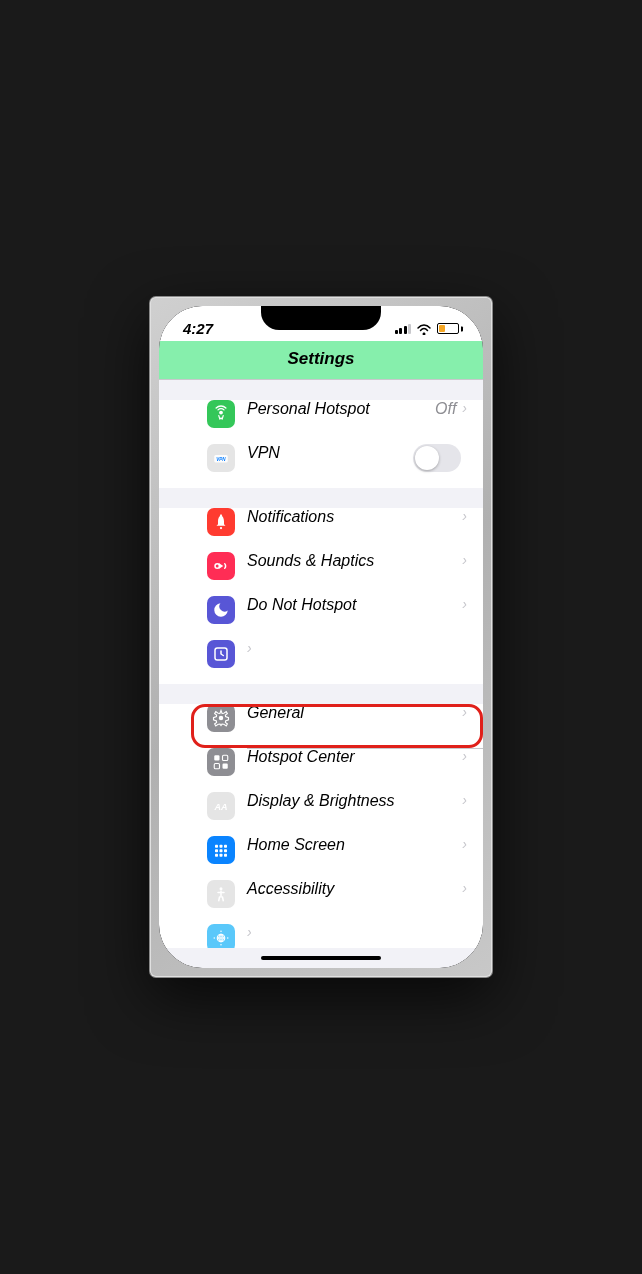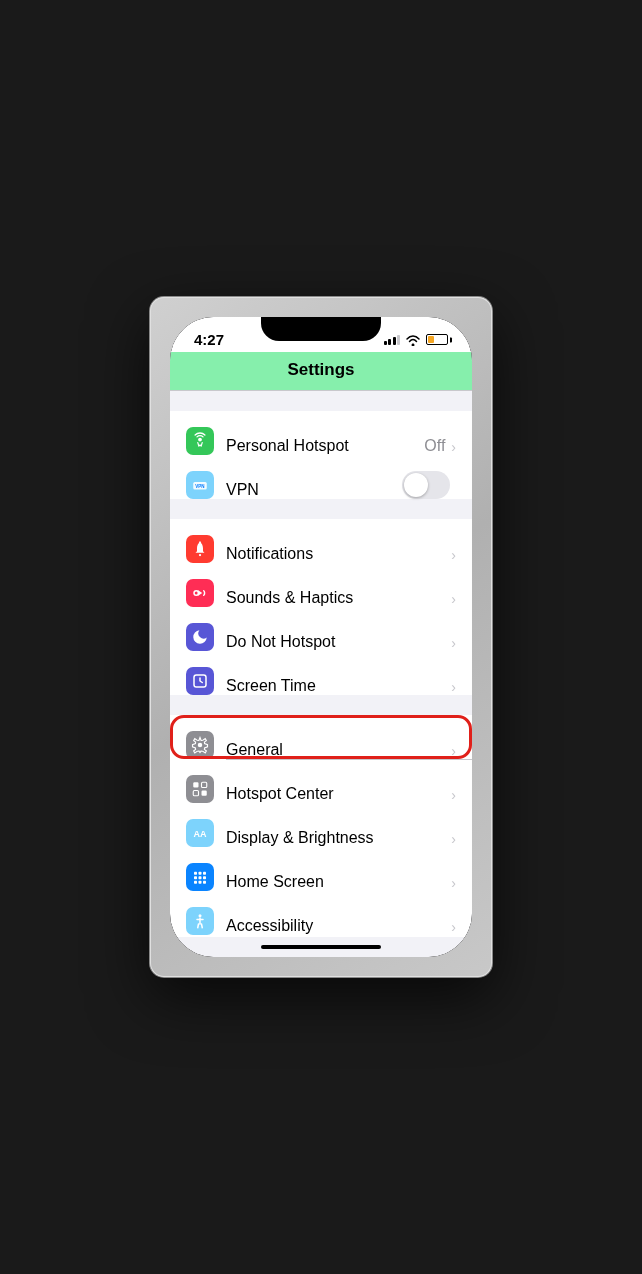--- a/index.html
+++ b/index.html
@@ -10,24 +10,25 @@
       justify-content: center;
       align-items: center;
       min-height: 100vh;
       font-family: -apple-system, 'SF Pro Display', 'Helvetica Neue', sans-serif;
     }
 
     .phone-outer {
       width: 342px;
       height: 680px;
       background: linear-gradient(145deg, #d0d0d0, #b0b0b0, #c8c8c8);
-      border-radius: 14px;
-      padding: 20px;
+      border-radius: 6px;
+      padding: 9px;
       box-shadow: 0 0 0 1px #888, 0 20px 60px rgba(0,0,0,0.7), inset 0 0 0 1px #e0e0e0;
       position: relative;
+      font-style: italic;
     }
 
     .phone-inner {
       width: 100%;
       height: 100%;
       background: #000;
       border-radius: 44px;
       overflow: hidden;
       position: relative;
     }
@@ -156,26 +157,27 @@
       background: #f2f2f7;
     }
 
     
     .settings-list {
       background: #fff;
     }
 
     .settings-row {
       display: flex;
-      align-items: flex-end;
+      align-items: flex-start;
       padding: 0 16px;
       min-height: 44px;
       background: #fff;
       position: relative;
       cursor: pointer;
+      margin-left: 32px;
     }
 
     .settings-row:not(:last-child)::after {
       content: '';
       position: absolute;
       bottom: 0;
       left: 56px;
       right: 0;
       height: 0.5px;
       background: #c8c8cc;
@@ -237,21 +239,21 @@
       background: #fff;
       border-radius: 50%;
       position: absolute;
       top: 2px;
       left: 2px;
       box-shadow: 0 1px 3px rgba(0,0,0,0.3);
     }
 
     
     .bg-green { background: #34c759; }
-    .bg-blue { background: #7dd3fc; }
+    .bg-blue { background: #e5e5e5; }
     .bg-red { background: #ff3b30; }
     .bg-pink { background: #ff2d55; }
     .bg-purple { background: #5856d6; }
     .bg-gray { background: #8e8e93; }
     .bg-cyan { background: #5ac8fa; }
     .bg-darkblue { background: #0a84ff; }
 
     
     .home-indicator {
       height: 20px;
@@ -373,21 +375,20 @@
             <span class="chevron">›</span>
           </div>
 
           <div class="settings-row">
             <div class="row-icon bg-purple">
               <svg viewBox="0 0 24 24" fill="white">
                 <rect x="4" y="4" width="16" height="16" rx="3" fill="none" stroke="white" stroke-width="2"></rect>
                 <path d="M12 8 L12 12 L15 14" stroke="white" stroke-width="2" fill="none" stroke-linecap="round" stroke-linejoin="round"></path>
               </svg>
             </div>
-            <span class="row-label">Screen Time</span>
             <span class="chevron">›</span>
           </div>
 
         </div>
 
         <div class="section-gap"></div>
         <div class="section settings-list">
 
           <div class="settings-row highlighted">
             <div class="row-icon bg-gray">

